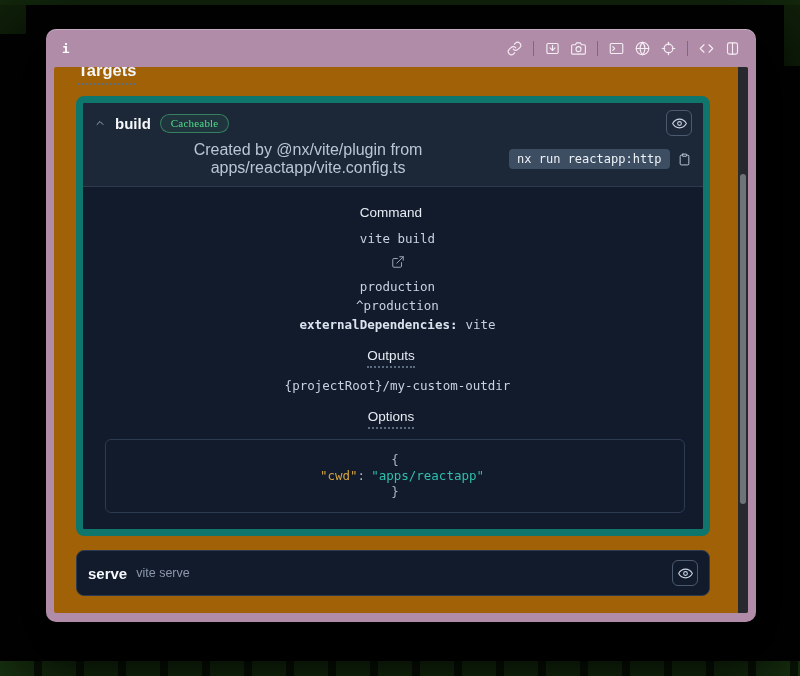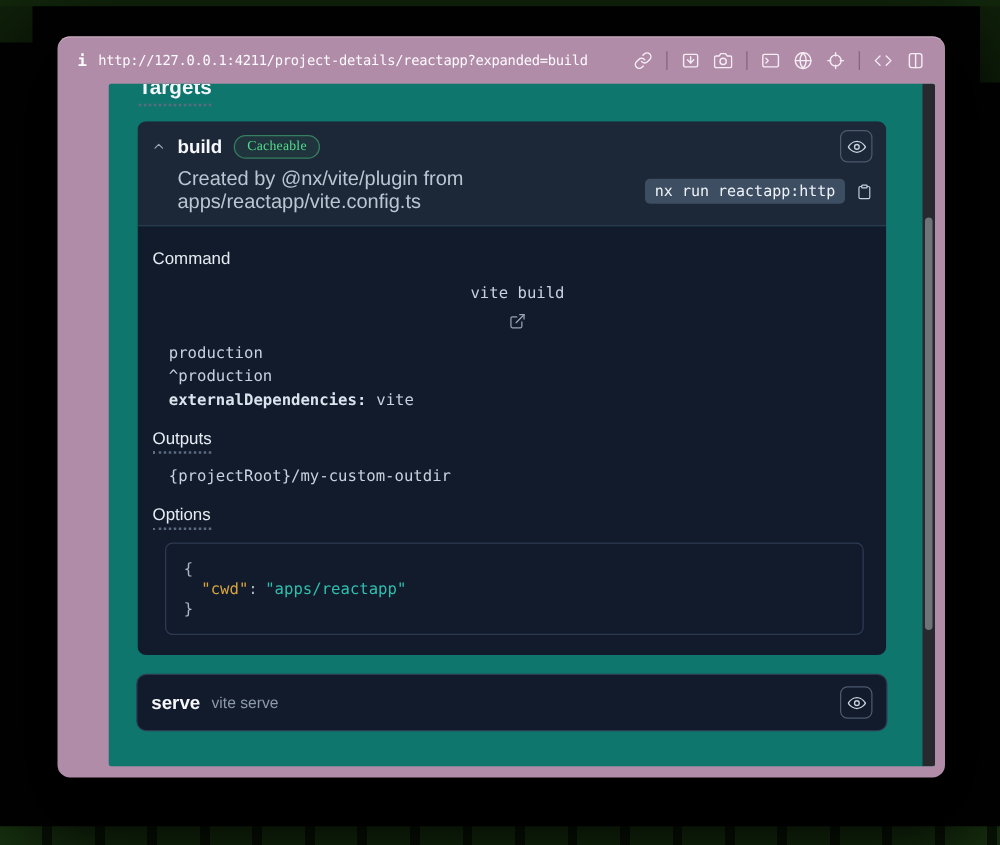--- a/index.html
+++ b/index.html
@@ -26,28 +26,28 @@
     display:flex; flex-direction:column; padding:0 8px 9px 8px;
   }
   .topbar { height:38px; flex:none; display:flex; align-items:center; gap:9px; padding:0 8px; color:#f7f2f6; }
   .info-glyph { font-family:"DejaVu Sans Mono", monospace; font-weight:bold; font-size:12.5px; color:#ffffff; }
   .url-text { font-family:"DejaVu Sans Mono", monospace; font-size:11px; color:#fdfbfd; letter-spacing:-0.2px; white-space:nowrap; }
   .tb-icons { margin-left:auto; display:flex; align-items:center; gap:11px; }
   .tb-icons svg { width:15px; height:15px; stroke:#f5eef4; stroke-width:1.8; fill:none;
     stroke-linecap:round; stroke-linejoin:round; display:block; cursor:pointer; }
   .tb-divider { width:1px; height:15px; background:rgba(56,27,48,.35); }
 
-  .content-row { flex:1; display:flex; overflow:hidden; background:#0f766e; border-radius:2px;margin-left:33px; }
+  .content-row { flex:1; display:flex; overflow:hidden; background:#a16207; border-radius:2px; }
   .main { flex:1; overflow:hidden; position:relative; }
 
   .page-title-wrap { margin:-6px 0 0 24px; }
   .page-title { display:inline-block; font-size:16.5px; font-weight:700; color:#f3f6fa;
     padding-bottom:3px; border-bottom:2px dotted #5b6b80; }
 
-  .card { margin:11px 28px 0 22px; border:1px solid #0f766e; border-radius:8px; overflow:hidden; }
+  .card { margin:11px 28px 0 22px; border:7px solid #0f766e; border-radius:8px; overflow:hidden;text-align:center; }
   .card-header { background:#1c2737; padding:7px 11px 9px 11px; border-bottom:1px solid #2d3b52; }
   .hrow1 { display:flex; align-items:center; gap:9px; }
   .chev { width:12px; height:12px; flex:none; }
   .chev svg { width:12px; height:12px; stroke:#9aa7b6; stroke-width:2; fill:none; stroke-linecap:round; stroke-linejoin:round; display:block; }
   .target-name { font-size:15px; font-weight:700; color:#f6f8fb; }
   .badge { font-size:11px; font-weight:500; color:#51dc8b; border:1px solid rgba(81,220,139,.45);
     background:rgba(81,220,139,.07); border-radius:999px; padding:2.5px 10px; letter-spacing:.2px;font-family:Liberation Serif, serif; }
   .eye-btn { margin-left:auto; width:26px; height:26px; border:1px solid #4b5a6e; border-radius:6px;
     display:flex; align-items:center; justify-content:center; cursor:pointer; background:transparent; }
   .eye-btn svg { width:15px; height:15px; stroke:#cbd5e1; stroke-width:1.7; fill:none; stroke-linecap:round; stroke-linejoin:round; }
@@ -88,21 +88,20 @@
 
 <div class="desk-strip-top"></div>
 <div class="desk-corner-tl"></div>
 <div class="desk-corner-tr"></div>
 <div class="desk-strip-bottom"></div>
 
 <div class="window">
 
   <div class="topbar">
     <span class="info-glyph">i</span>
-    <span class="url-text">http://127.0.0.1:4211/project-details/reactapp?expanded=build</span>
     <div class="tb-icons">
       <svg viewBox="0 0 24 24">
           <path d="M10 13a5 5 0 0 0 7.54.54l3-3a5 5 0 0 0-7.07-7.07l-1.72 1.71"></path>
           <path d="M14 11a5 5 0 0 0-7.54-.54l-3 3a5 5 0 0 0 7.07 7.07l1.71-1.71"></path>
         </svg>
       <div class="tb-divider"></div>
       <svg viewBox="0 0 24 24">
           <rect x="3" y="4" width="18" height="16" rx="2"></rect>
           <polyline points="8 11 12 15 16 11"></polyline>
           <line x1="12" y1="15" x2="12" y2="7"></line>

